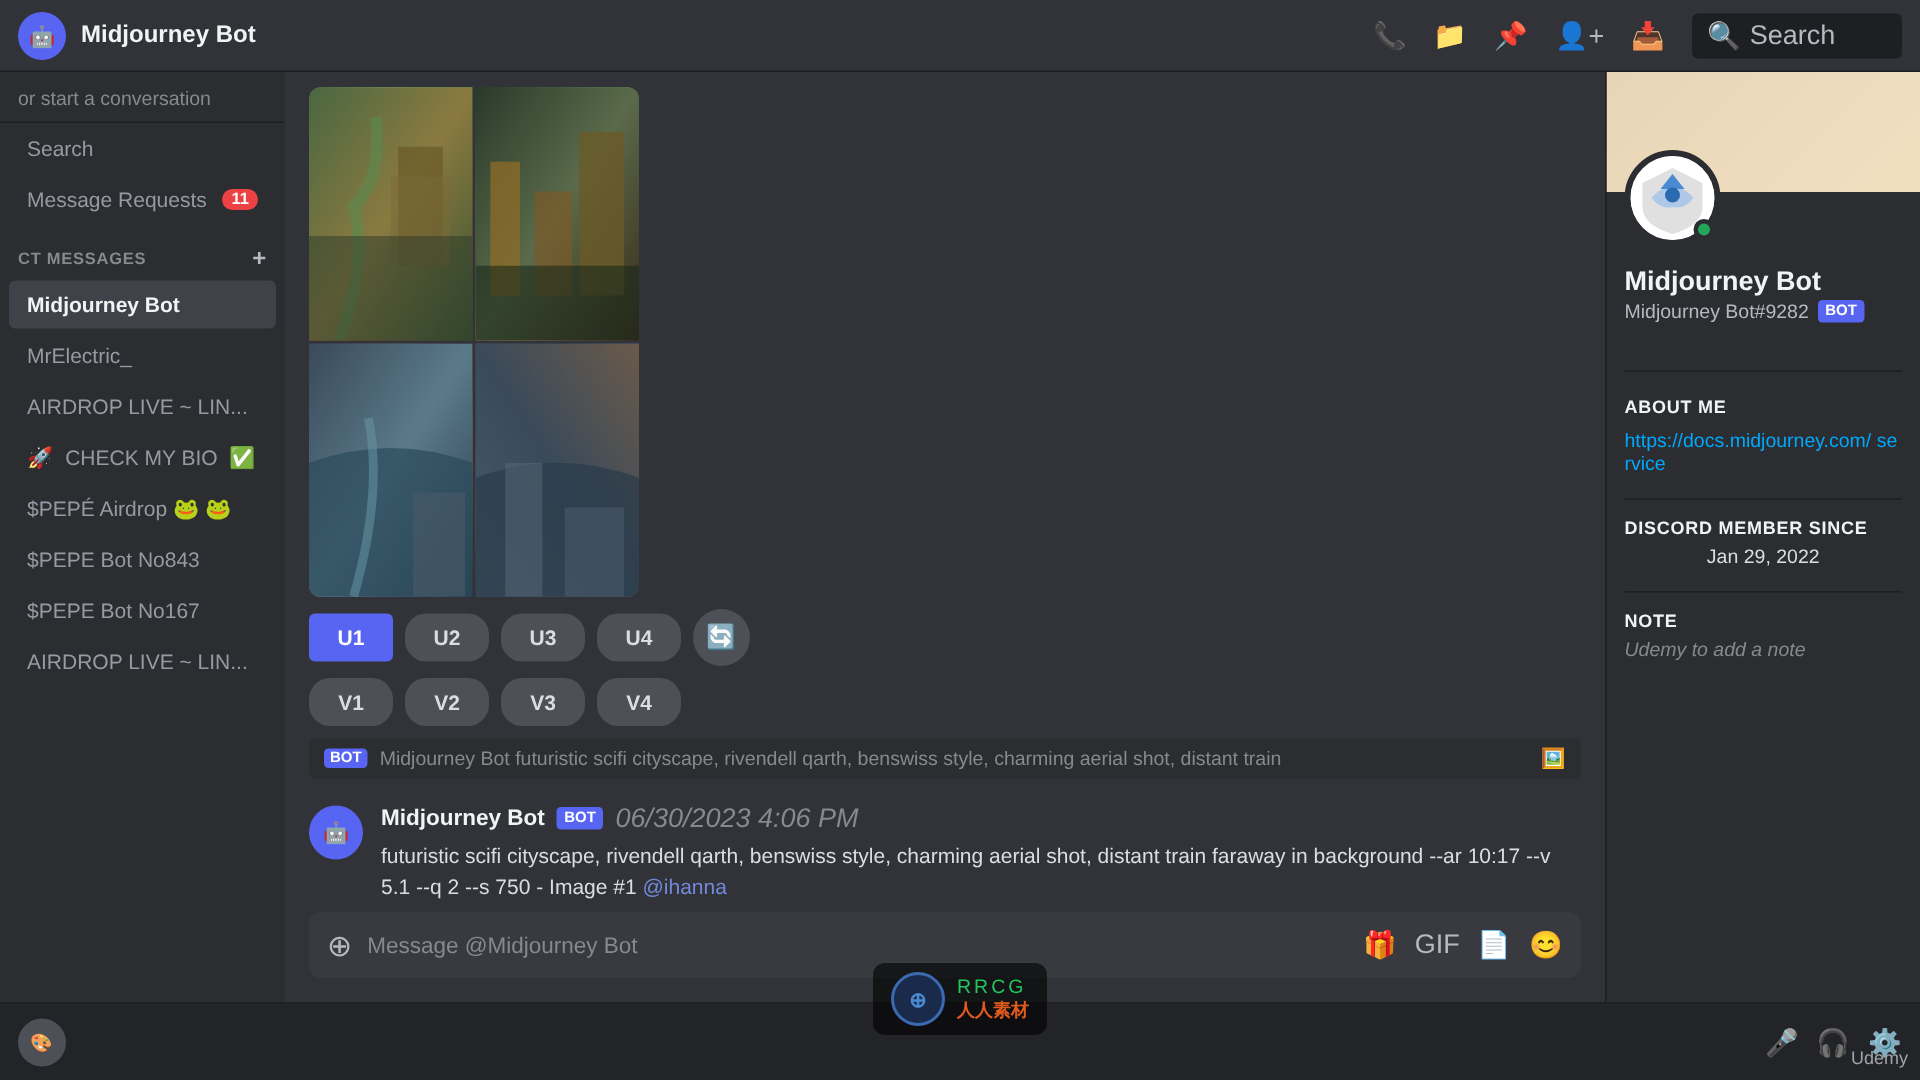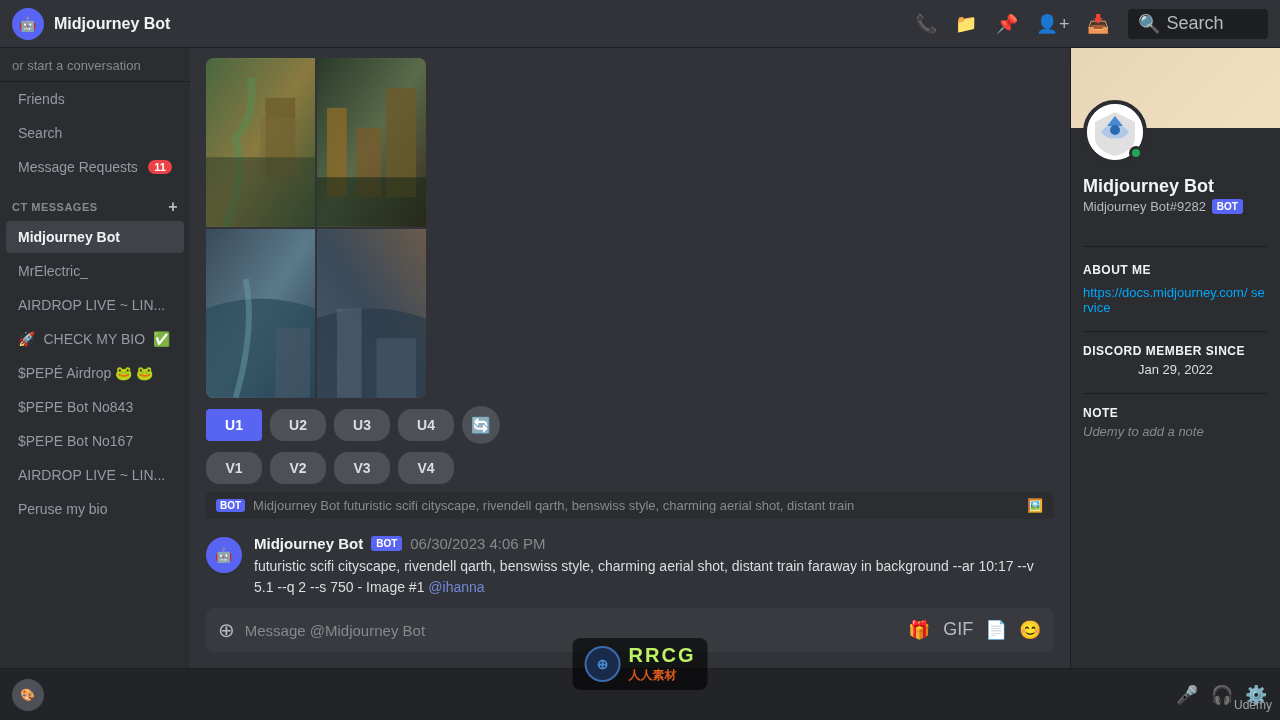--- a/index.html
+++ b/index.html
@@ -272,21 +272,22 @@
       background: #5865f2;
       color: white;
       font-size: 10px;
       font-weight: 700;
       padding: 2px 5px;
       border-radius: 3px;
       text-transform: uppercase;
     }
     .message-timestamp {
       color: #87898c;
-      font-size: 15px;
+      font-size: 18px;
+      font-style: italic;
     }
     .message-text {
       color: #dbdee1;
       font-size: 14px;
       line-height: 1.5;
     }
     .message-text .mention {
       color: #7289da;
     }
 
@@ -569,23 +570,20 @@
     </div>
   </div>
 </div>
 
 <div class="main-layout">
 
   <div class="left-sidebar">
     <div class="sidebar-search-hint">or start a conversation</div>
 
     <div class="sidebar-item">
-      <span>Friends</span>
-    </div>
-    <div class="sidebar-item">
       <span>Search</span>
     </div>
     <div class="sidebar-item">
       <span>Message Requests</span>
       <span class="badge">11</span>
     </div>
 
     <div class="sidebar-section-label">
       <span>CT MESSAGES</span>
       <span class="plus">+</span>
@@ -609,23 +607,20 @@
       <span>$PEPÉ Airdrop 🐸 🐸</span>
     </div>
     <div class="sidebar-item">
       <span>$PEPE Bot No843</span>
     </div>
     <div class="sidebar-item">
       <span>$PEPE Bot No167</span>
     </div>
     <div class="sidebar-item">
       <span>AIRDROP LIVE ~ LIN...</span>
-    </div>
-    <div class="sidebar-item">
-      <span>Peruse my bio</span>
     </div>
   </div>
 
   <div class="center-content">
     <div class="message-area">
 
       <div class="image-grid-container">
         <div class="image-grid">
           <div class="image-cell top-left">
             <svg width="100%" height="100%" viewBox="0 0 110 170" xmlns="http://www.w3.org/2000/svg">
@@ -795,18 +790,18 @@
   <div class="bottom-icons">
     <span>🎤</span>
     <span>🎧</span>
     <span>⚙️</span>
   </div>
 </div>
 
 <div class="watermark">
   <div class="watermark-logo">⊕</div>
   <div>
-    <div style="color:#bef264;font-size:20px;font-weight:700;letter-spacing:2px;">RRCG</div>
+    <div style="color:#22c55e;font-size:13px;font-weight:400;letter-spacing:2px;">RRCG</div>
     <div style="color:#e05a1e;font-size:12px;font-weight:700;">人人素材</div>
   </div>
 </div>
 
 <div class="udemy-badge">Udemy</div>
 
 </body></html>

